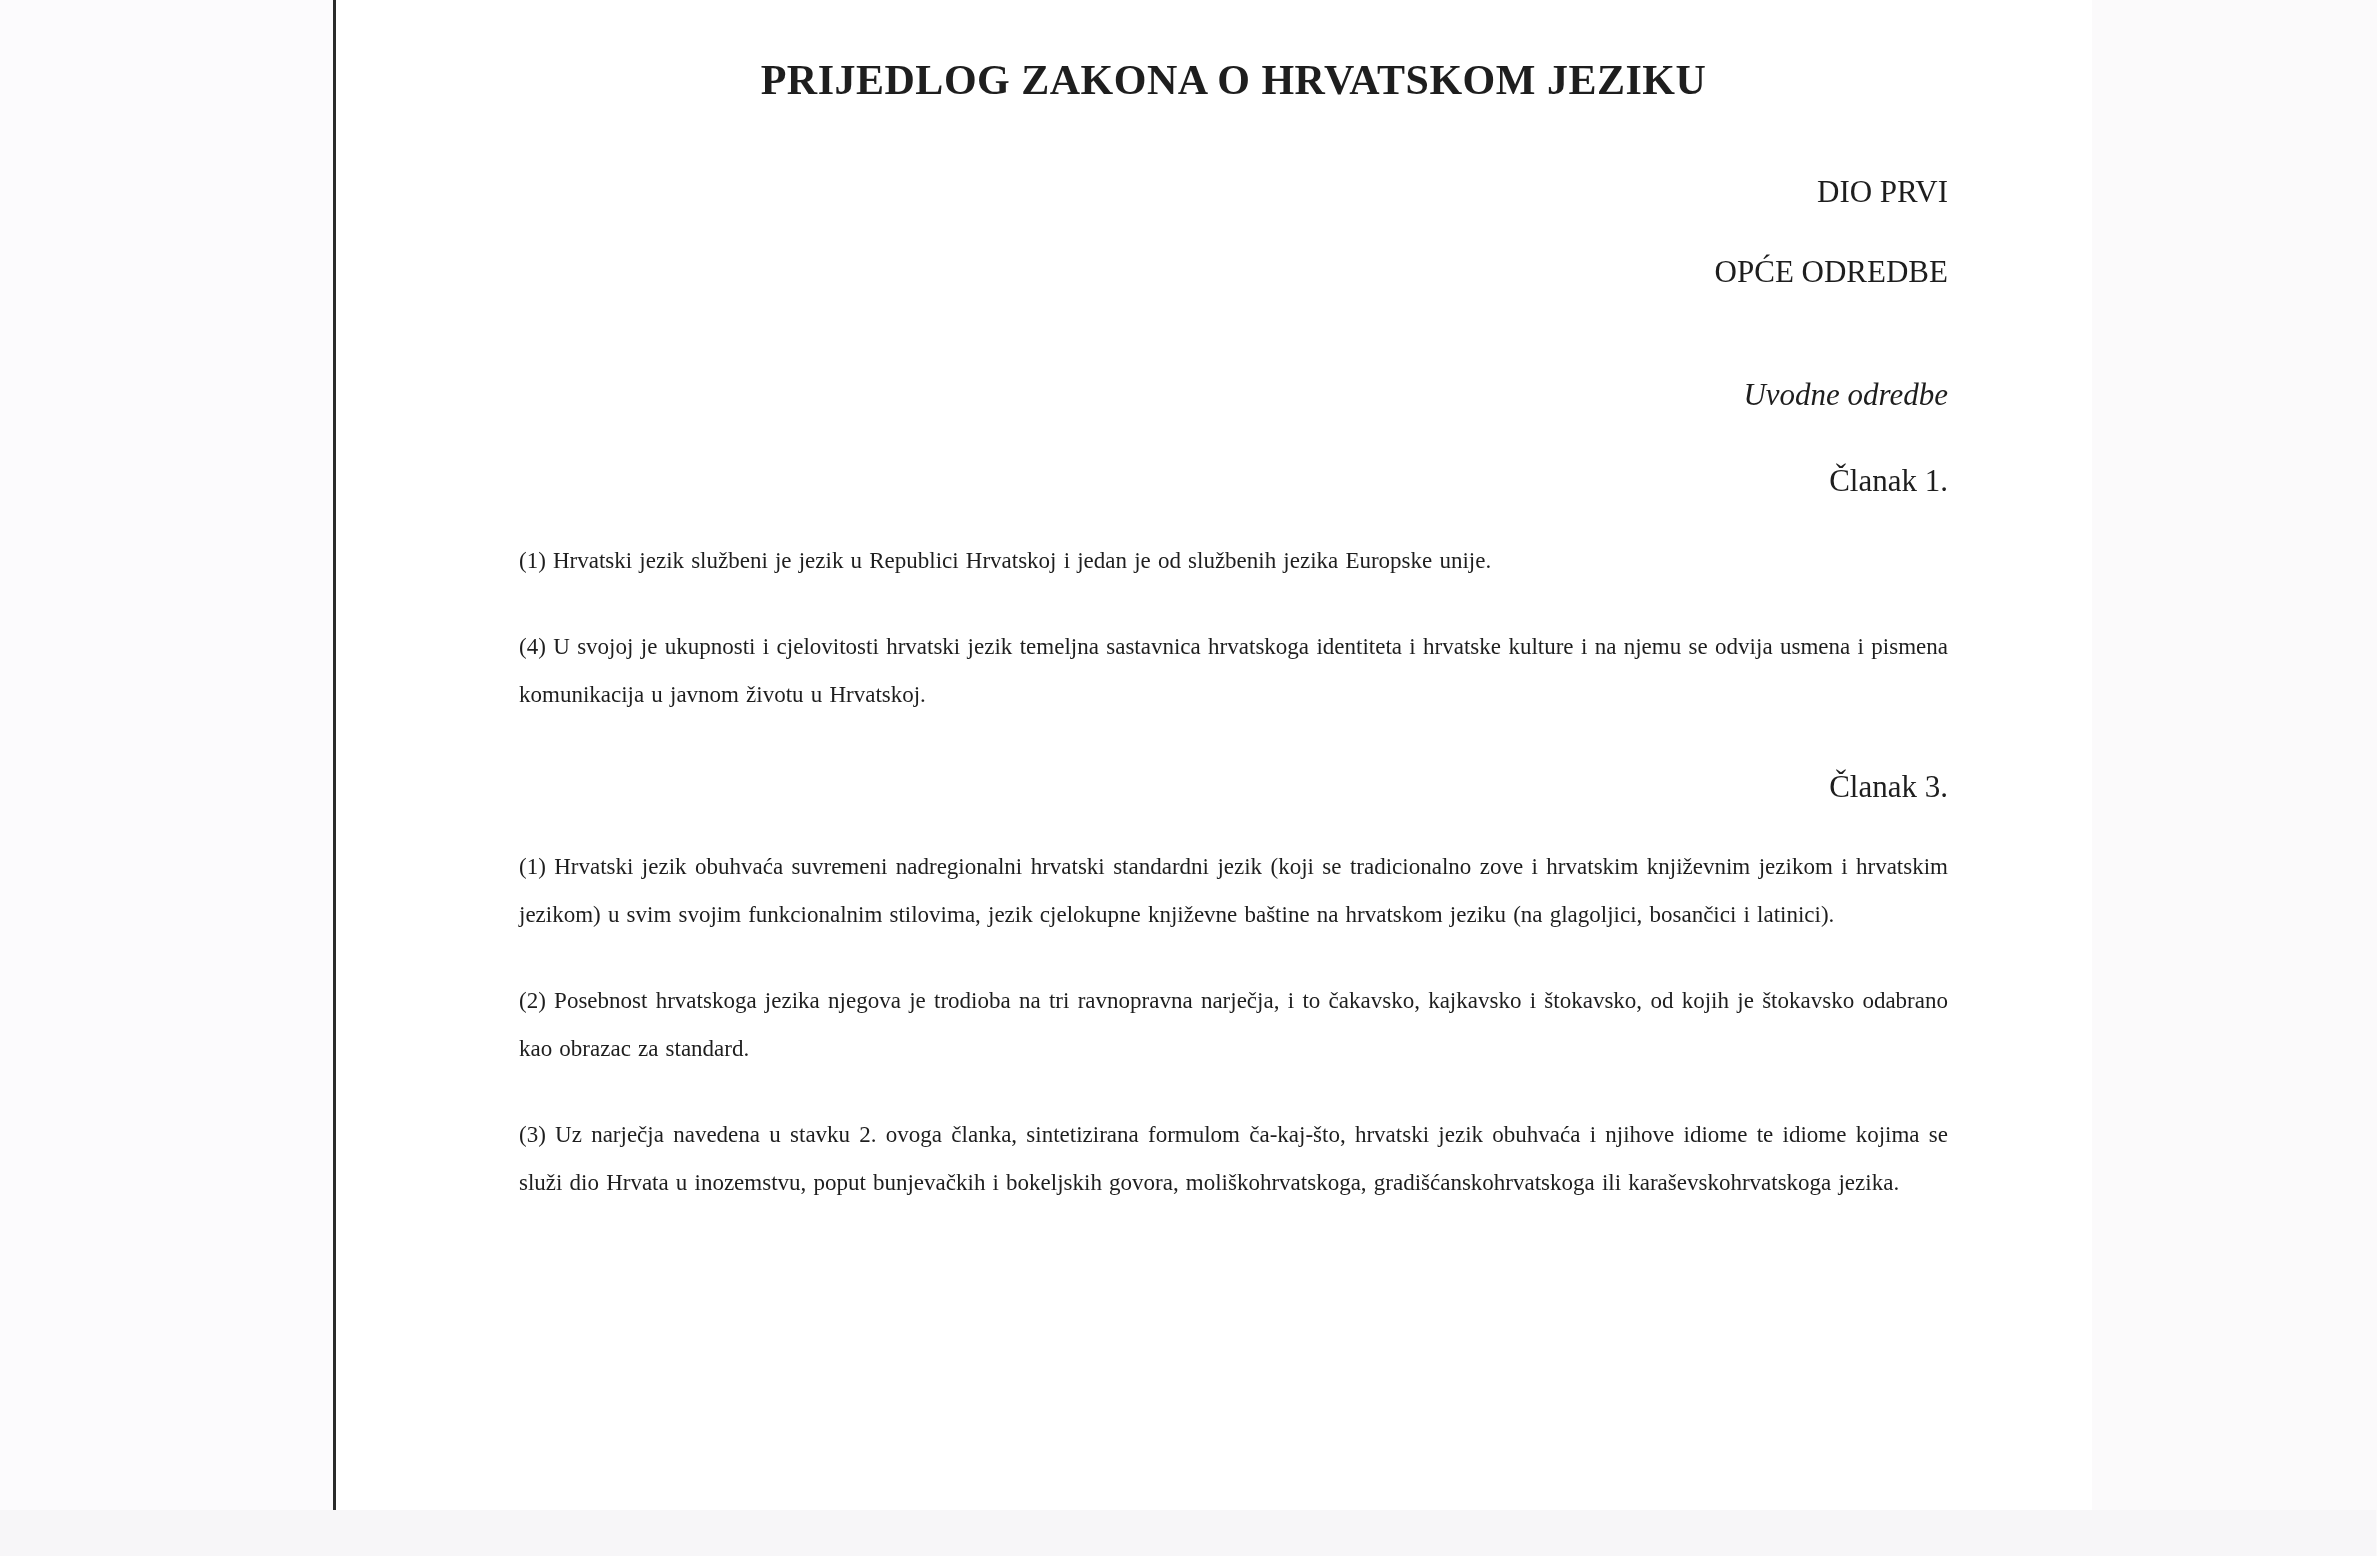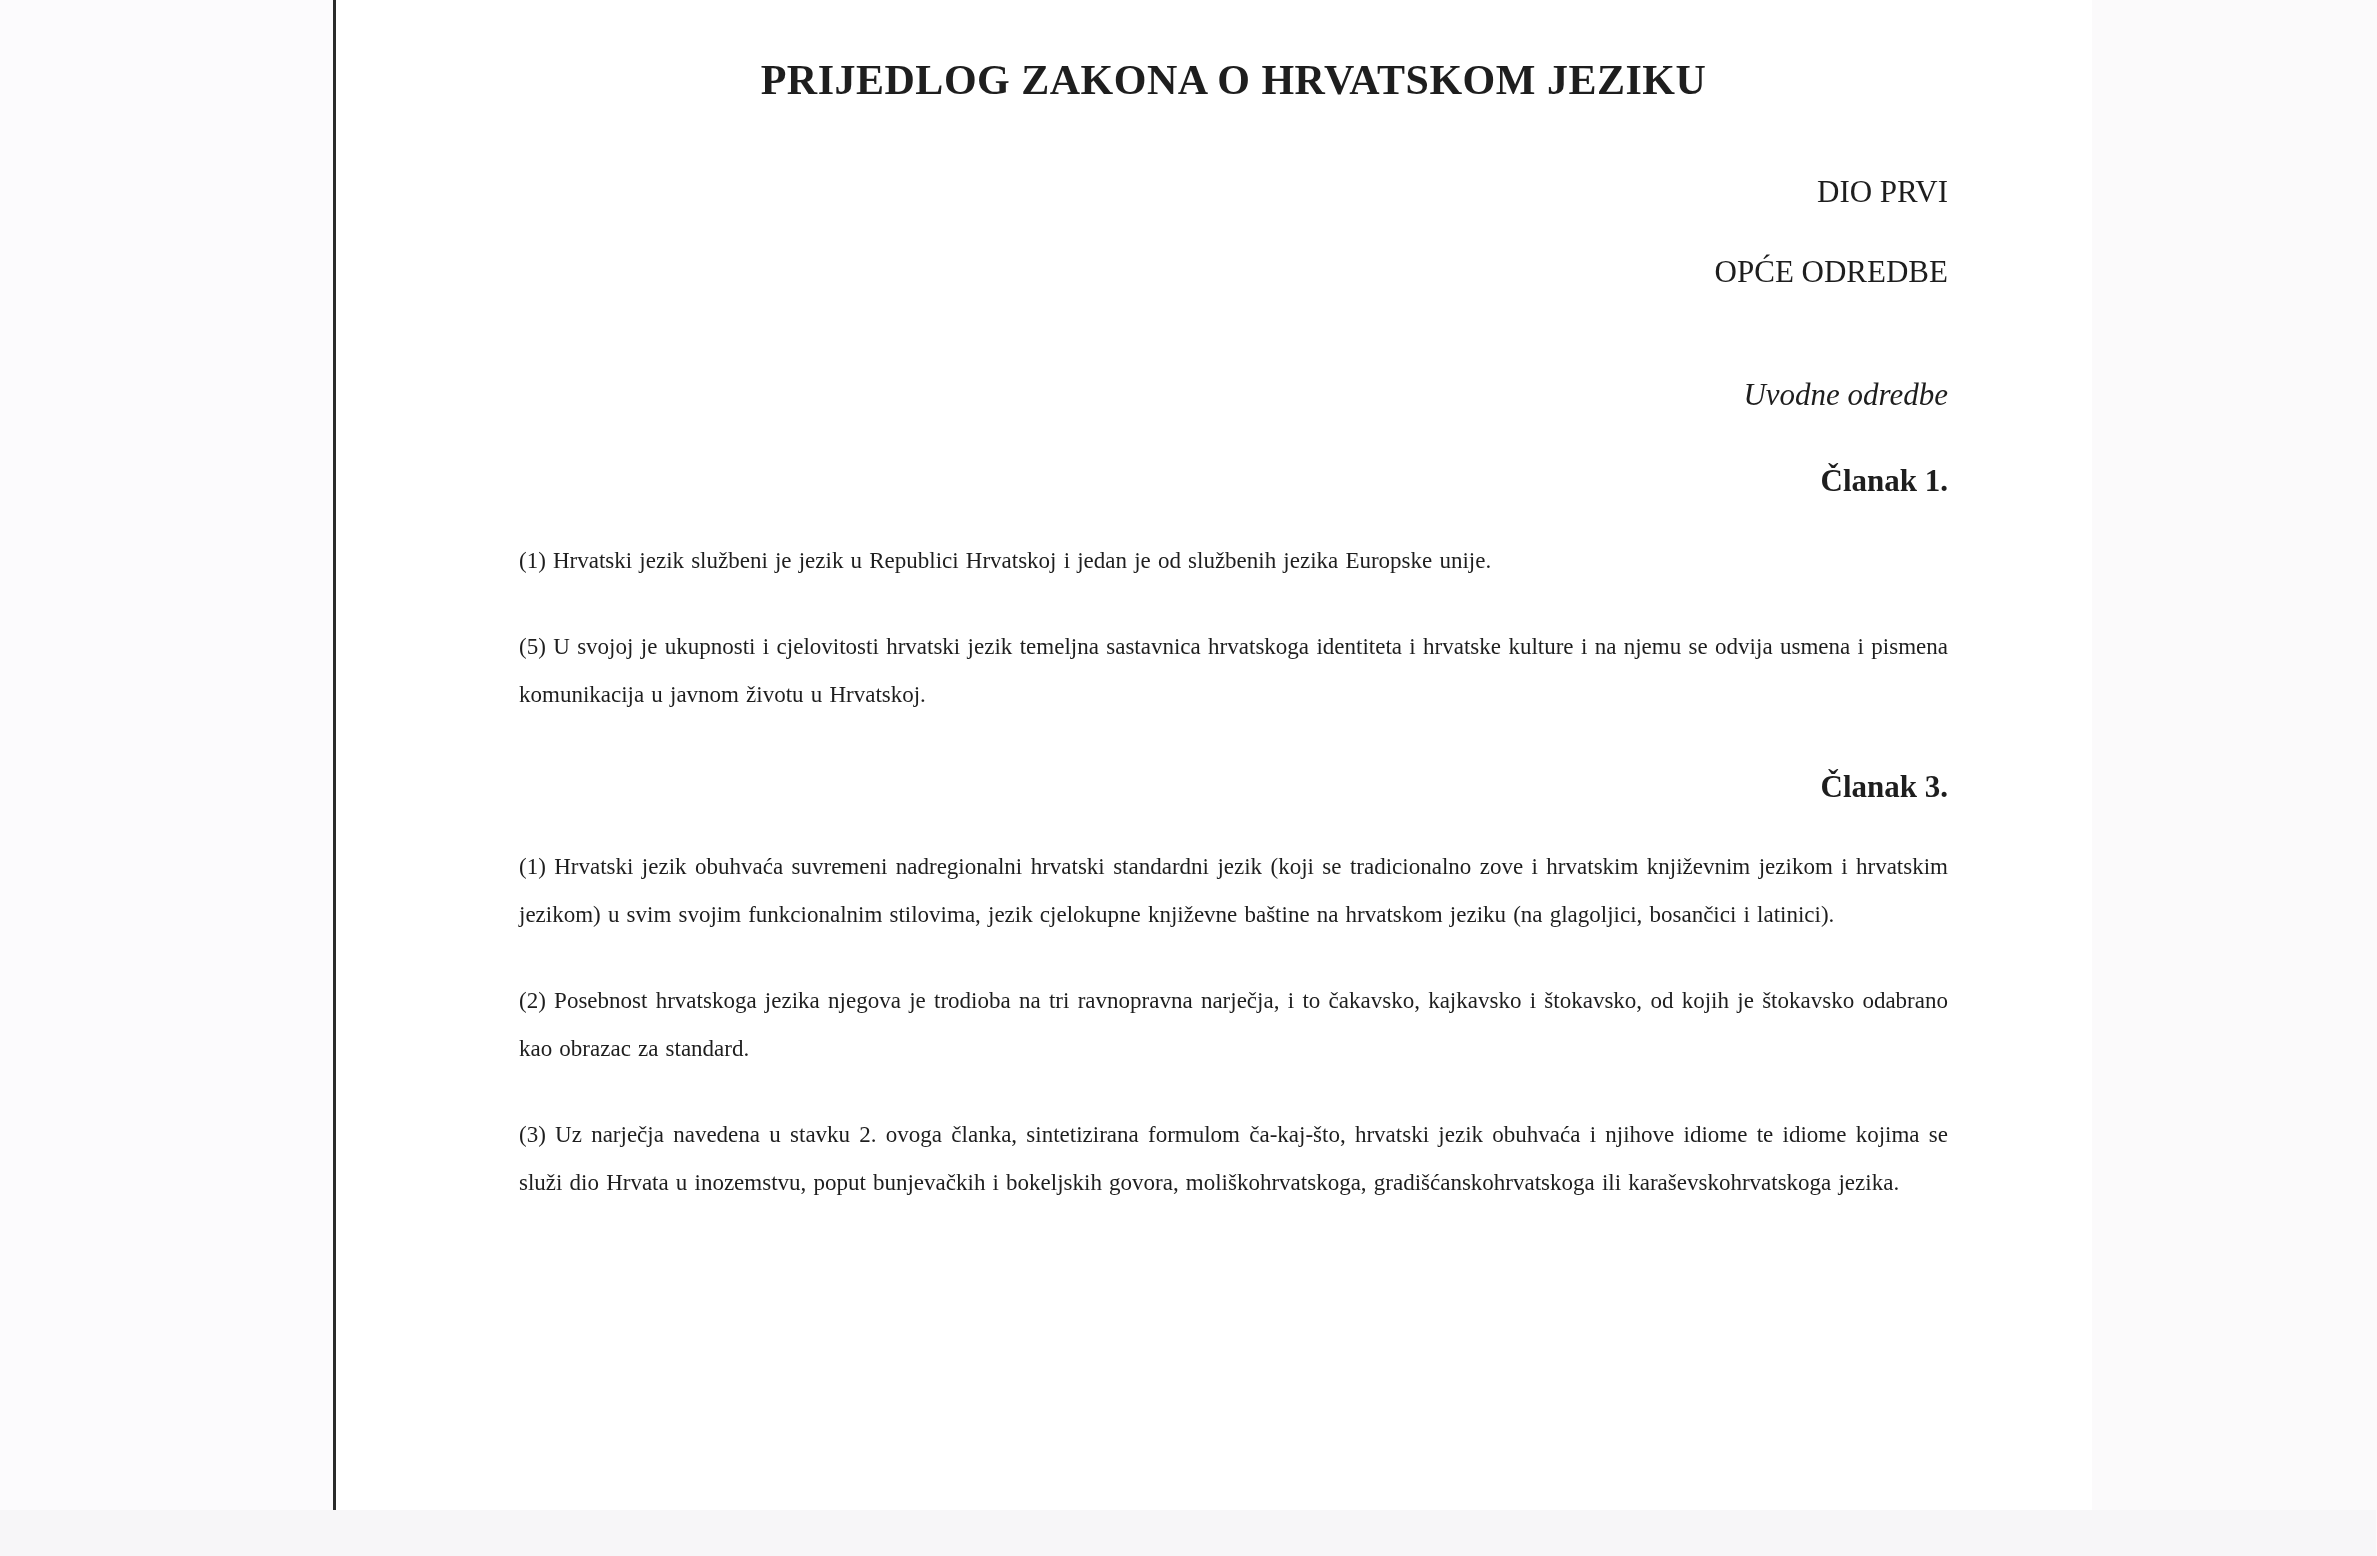--- a/index.html
+++ b/index.html
@@ -50,21 +50,21 @@
     font-size: 31px;
     font-weight: normal;
     line-height: 1.2;
   }
   .part-heading    { margin-top: 68px; }
   .chapter-heading { margin-top: 42px; font-family: Liberation Serif, serif; }
   .section-subtitle {
     margin-top: 86px;
     font-style: italic;
   }
-  .article-heading { margin-top: 49px; font-weight: bold; }
+  .article-heading { margin-top: 49px; }
   .body-para {
     margin: 38px 0 0 0;
     font-size: 23px;
     line-height: 48px;
     text-align: justify;
     word-spacing: 1.4px;
   }
   .body-para .italic-phrase {
   }
   .right-band {
@@ -97,21 +97,21 @@
       <div class="center-heading part-heading">DIO PRVI</div>
 
       <div class="center-heading chapter-heading">OPĆE ODREDBE</div>
 
       <div class="center-heading section-subtitle">Uvodne odredbe</div>
 
       <div class="center-heading article-heading">Članak 1.</div>
 
       <p class="body-para">(1) Hrvatski jezik službeni je jezik u Republici Hrvatskoj i jedan je od službenih jezika Europske unije.</p>
 
-      <p class="body-para">(5) U svojoj je ukupnosti i cjelovitosti hrvatski jezik temeljna sastavnica hrvatskoga identiteta i hrvatske kulture i na njemu se odvija usmena i pismena komunikacija u javnom životu u Hrvatskoj.</p>
+      <p class="body-para">(4) U svojoj je ukupnosti i cjelovitosti hrvatski jezik temeljna sastavnica hrvatskoga identiteta i hrvatske kulture i na njemu se odvija usmena i pismena komunikacija u javnom životu u Hrvatskoj.</p>
 
       <div class="center-heading article-heading">Članak 3.</div>
 
       <p class="body-para">(1) Hrvatski jezik obuhvaća suvremeni nadregionalni hrvatski standardni jezik (koji se tradicionalno zove i hrvatskim književnim jezikom i hrvatskim jezikom) u svim svojim funkcionalnim stilovima, jezik cjelokupne književne baštine na hrvatskom jeziku (na glagoljici, bosančici i latinici).</p>
 
       <p class="body-para">(2) Posebnost hrvatskoga jezika njegova je trodioba na tri ravnopravna narječja, i to čakavsko, kajkavsko i štokavsko, od kojih je štokavsko odabrano kao obrazac za standard.</p>
 
       <p class="body-para"><span>(3) Uz narječja navedena u stavku 2. ovoga članka, sintetizirana formulom </span><span class="italic-phrase">ča-kaj-što</span><span>, hrvatski jezik obuhvaća i njihove idiome te idiome kojima se služi dio Hrvata u inozemstvu, poput bunjevačkih i bokeljskih govora, moliškohrvatskoga, gradišćanskohrvatskoga ili karaševskohrvatskoga jezika.</span></p>
 
     </div>

